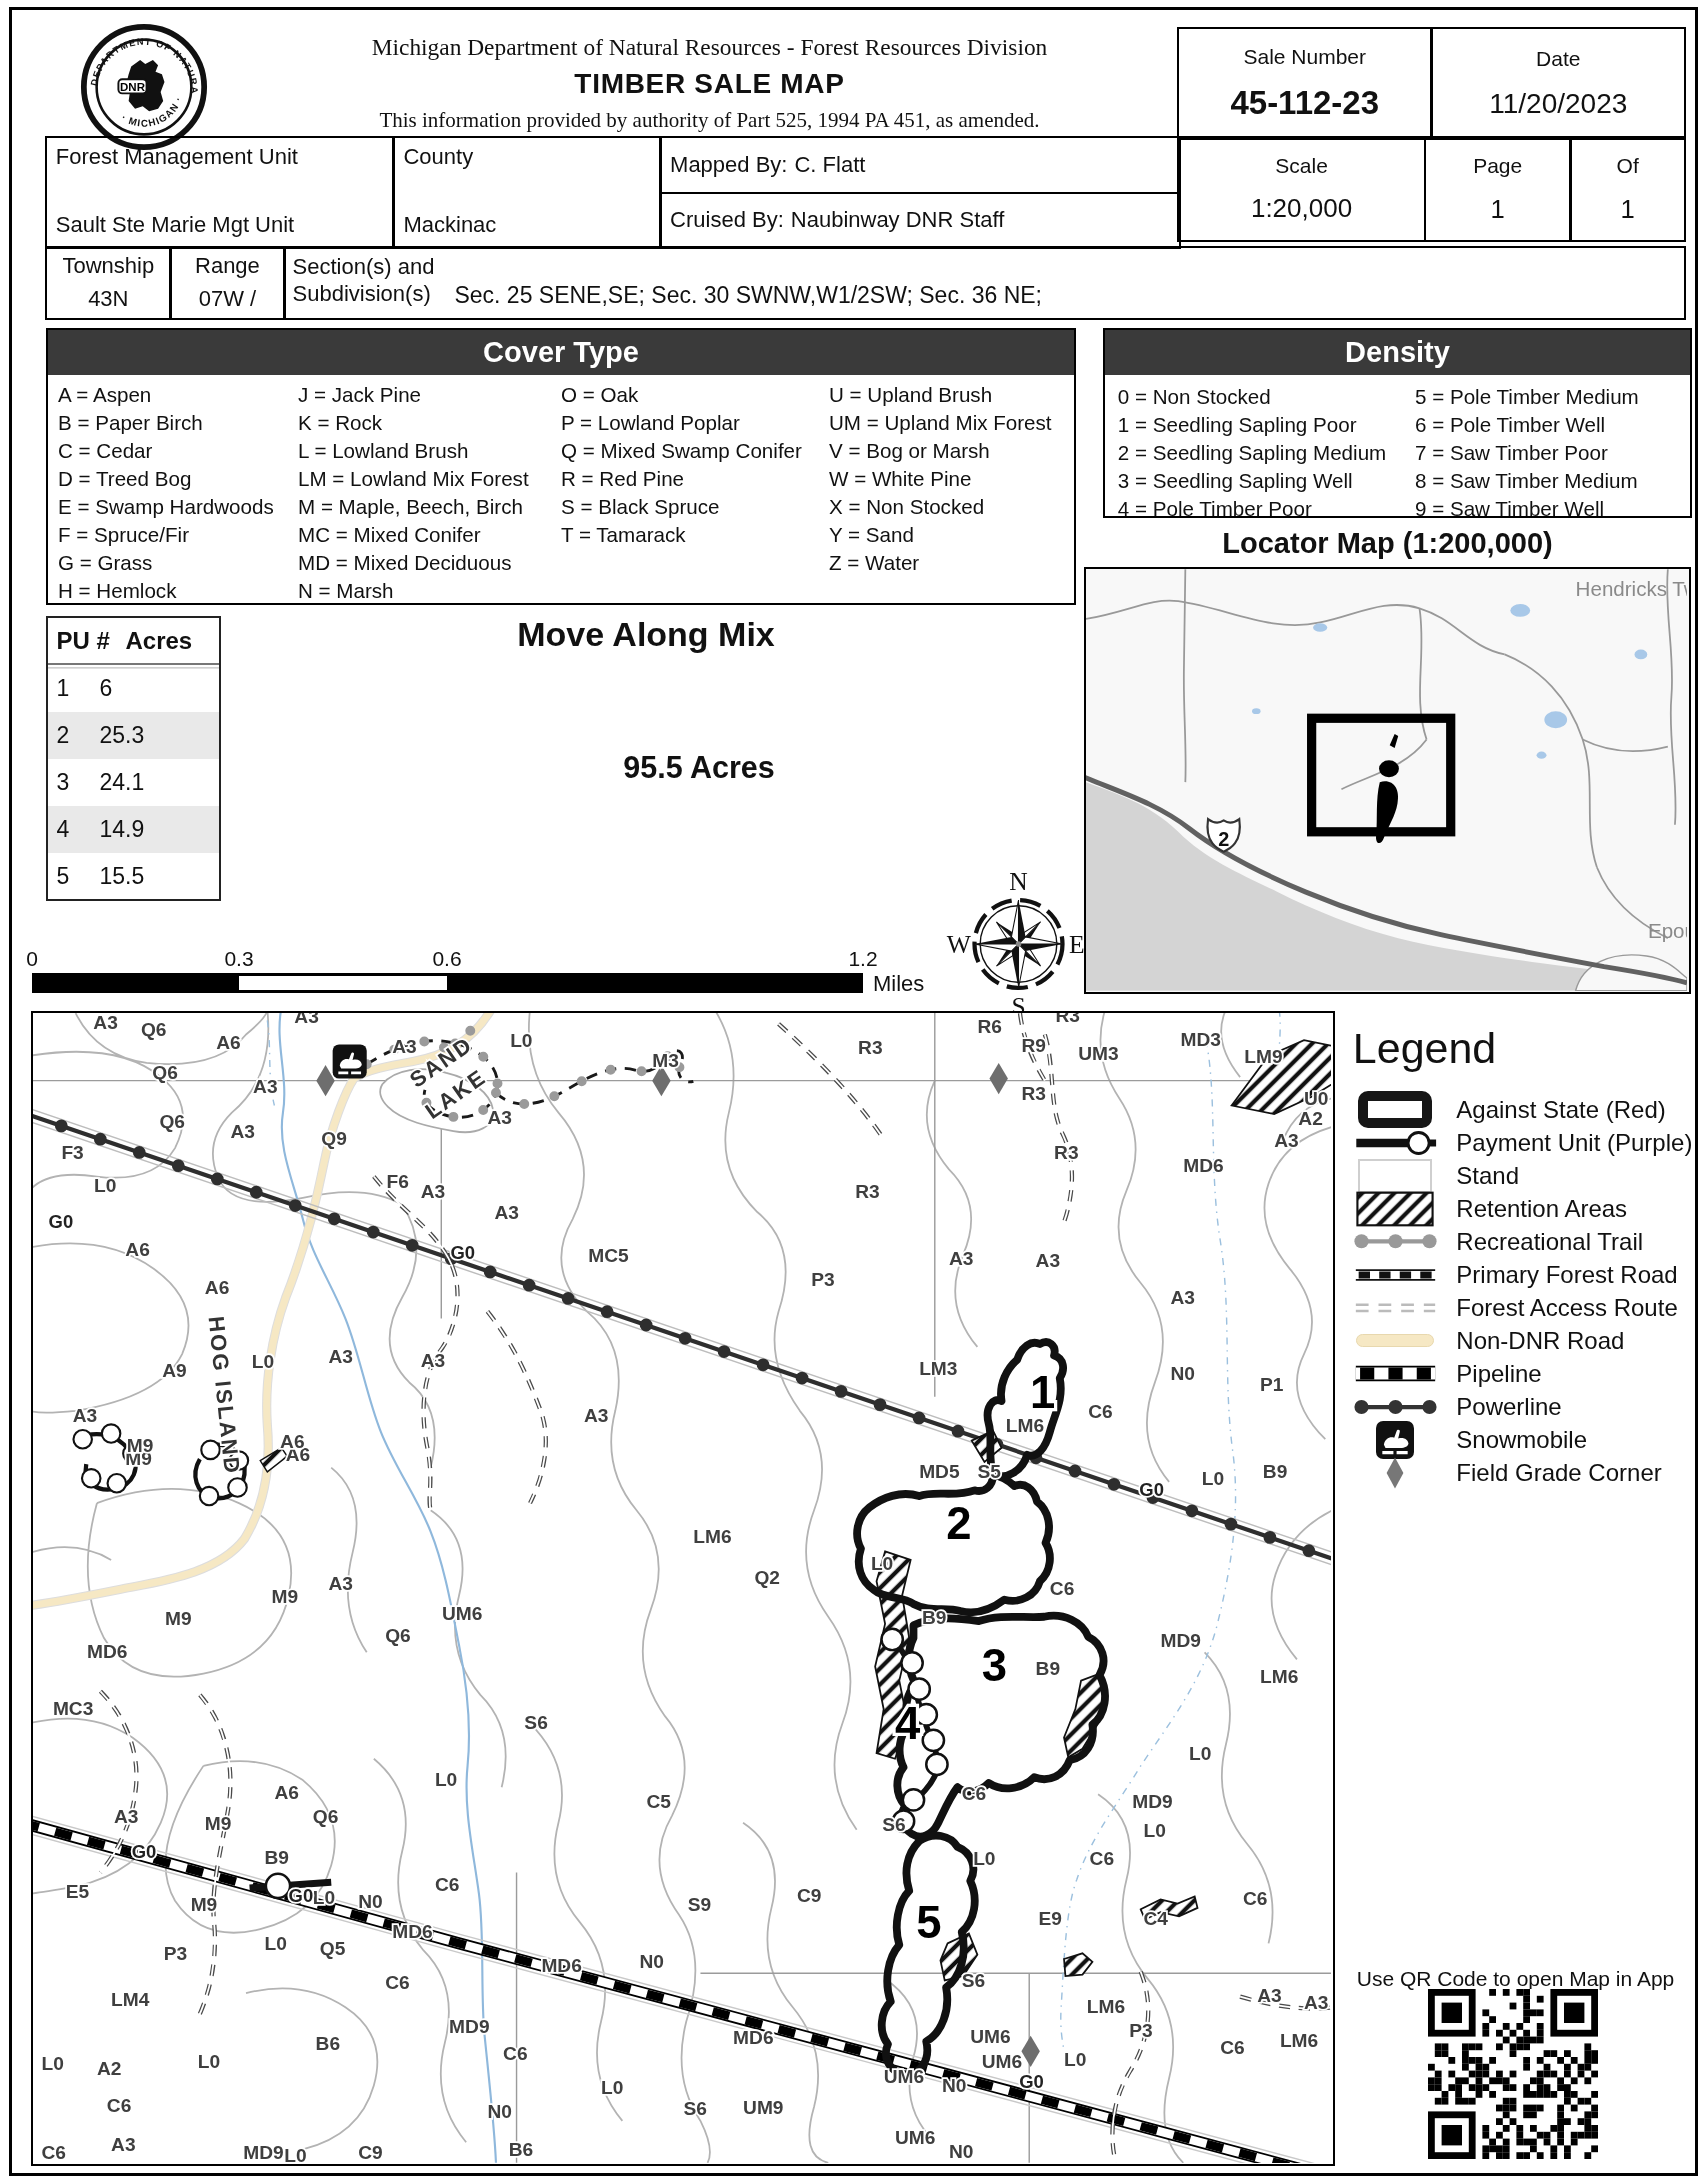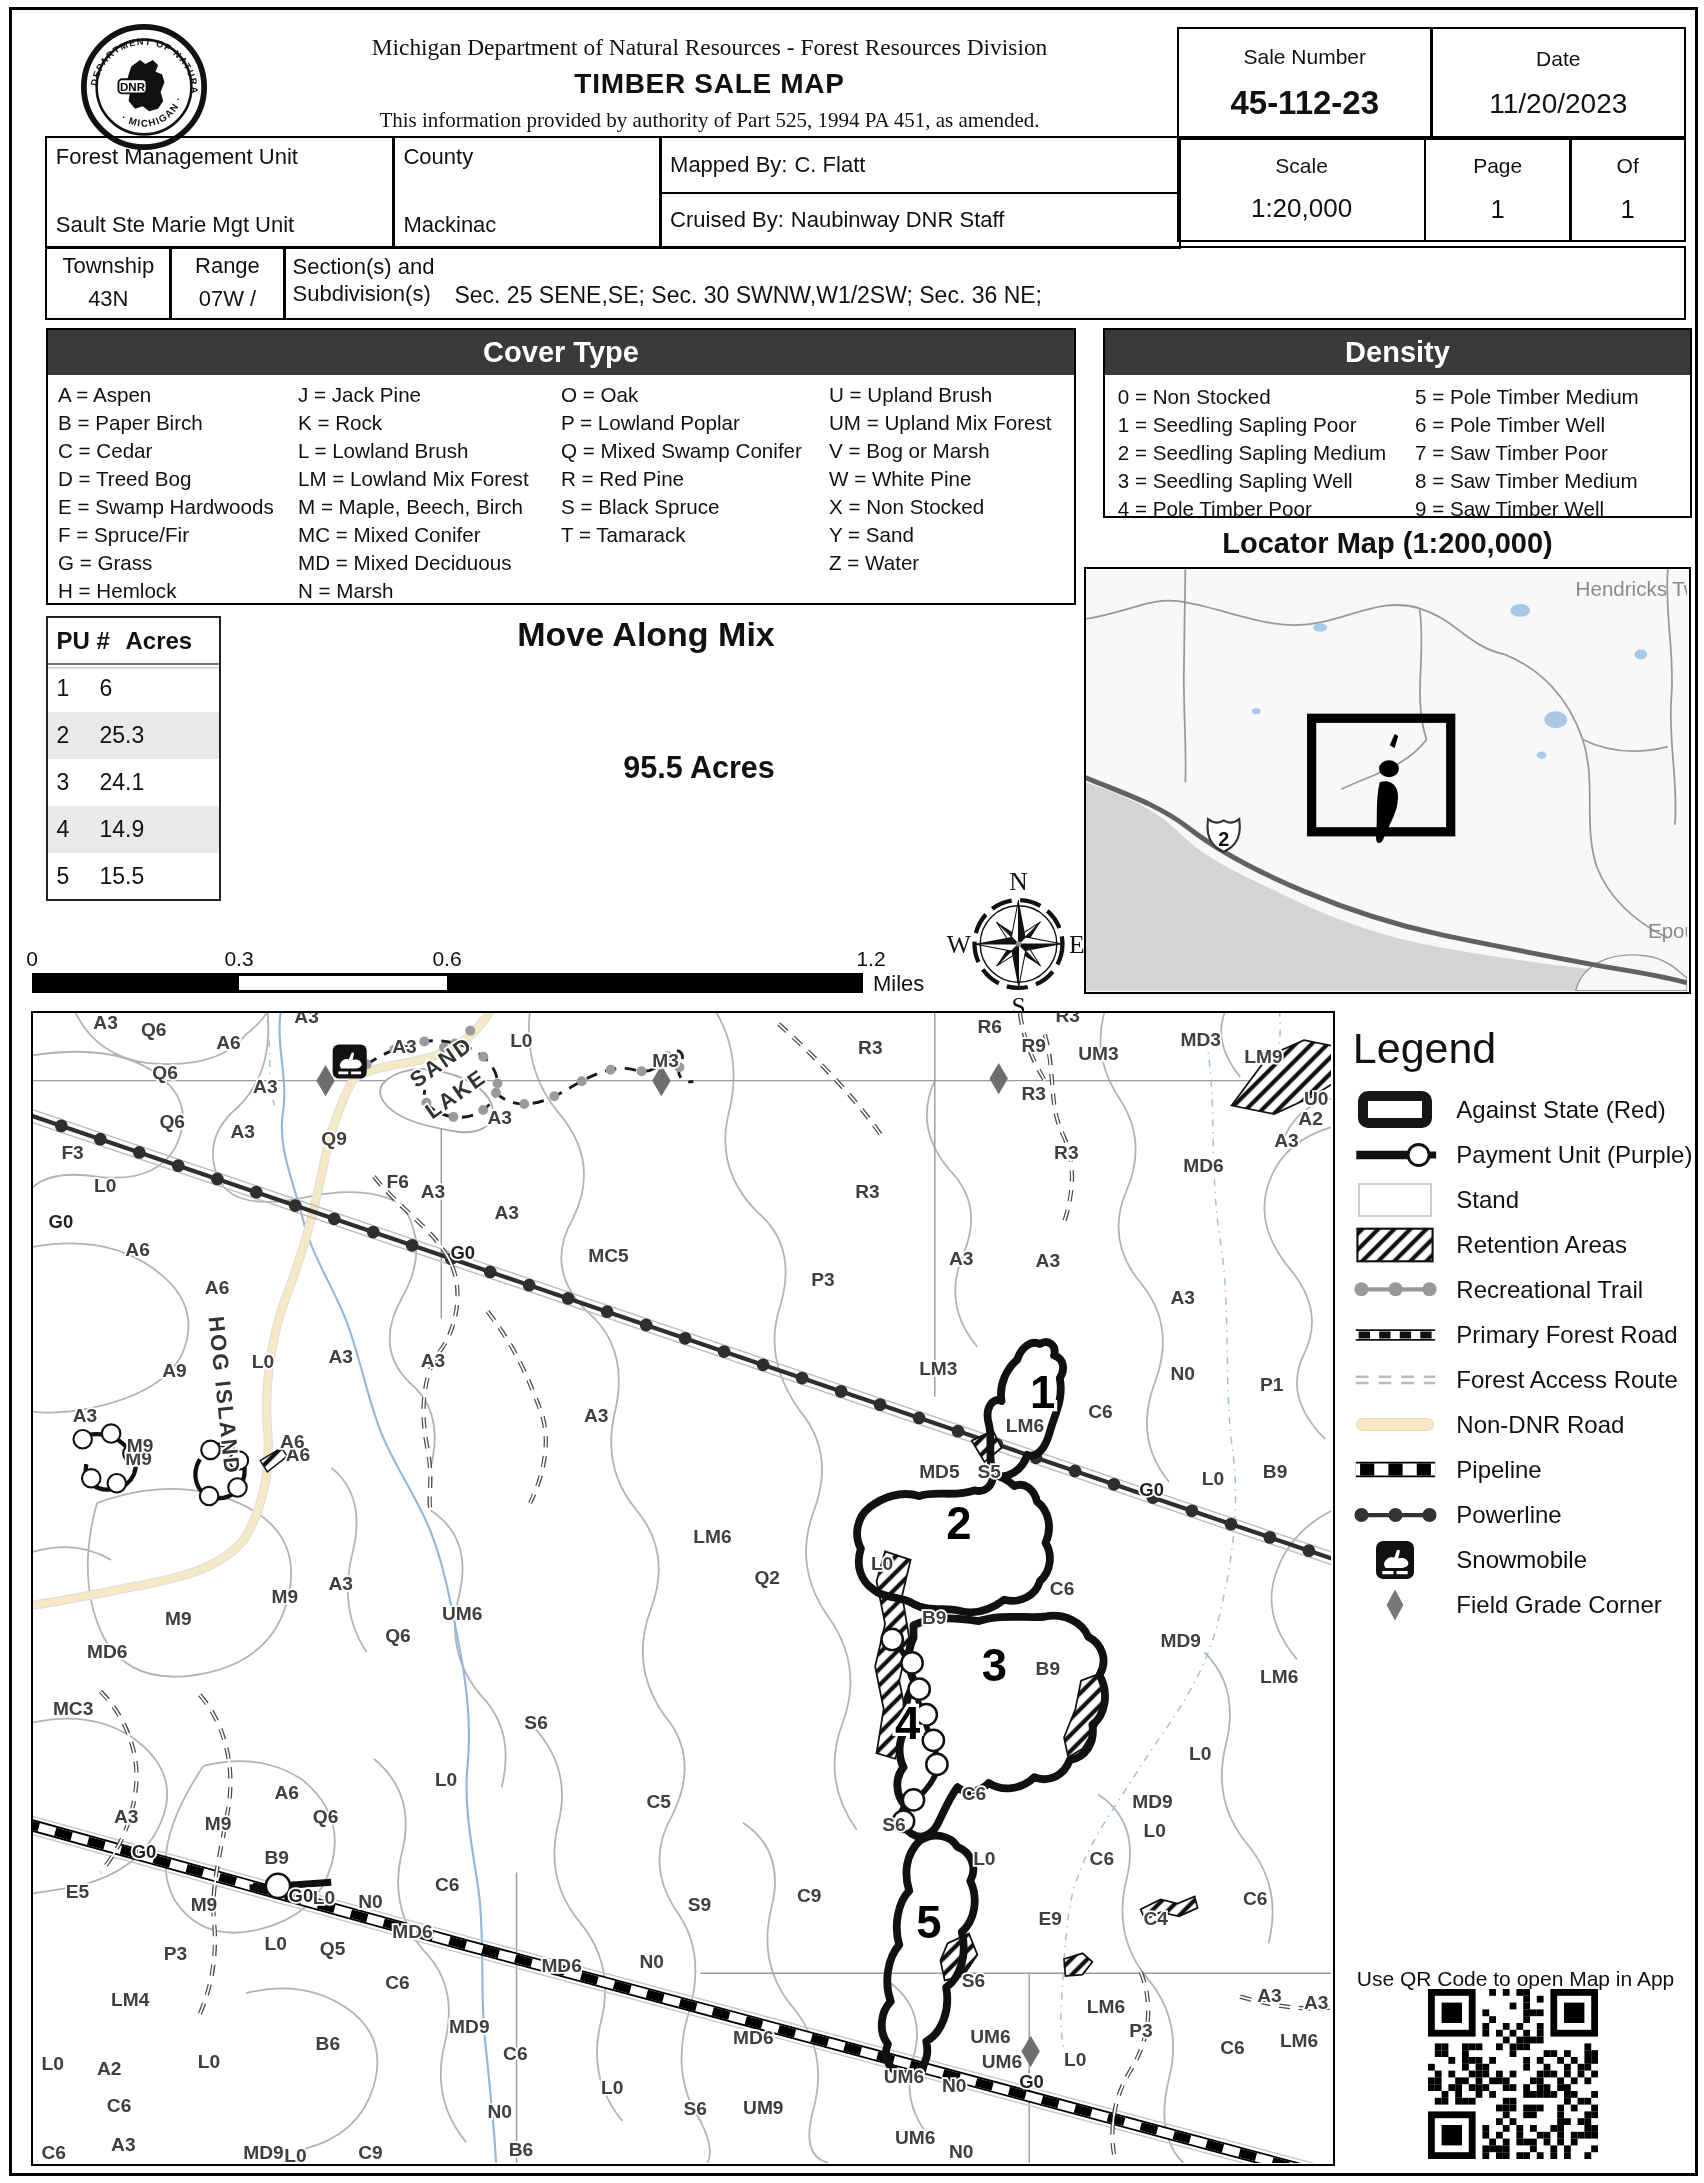--- a/index.html
+++ b/index.html
@@ -68,21 +68,21 @@
 
   .ticks span{position:absolute;font-size:21px;transform:translateX(-50%);}
   .milestxt{position:absolute;font-size:22px;}
   .sbar{left:32px;top:973px;width:831px;height:20px;background:#000;}
   .sbar .white{position:absolute;left:207px;top:2.8px;width:208px;height:14px;background:#fff;}
 
   .mapbox{left:30.5px;top:1011px;width:1304px;height:1155px;border:2.8px solid #000;box-sizing:border-box;background:#fff;overflow:hidden;}
 
   .legendpanel{left:1340px;top:1011px;width:351px;height:1155px;background:#fff;}
   .legtitle{position:absolute;left:12.8px;top:12.8px;font-size:43px;}
-  .legitems{position:absolute;left:12.8px;top:82px;display:flex;flex-direction:column;gap:12px;}
+  .legitems{position:absolute;left:12.8px;top:82px;display:flex;flex-direction:column;}
   .legrow{display:flex;align-items:center;gap:18.5px;height:33px;}
   .legsym{width:85px;display:flex;justify-content:center;align-items:center;}
   .leglab{font-size:24px;white-space:nowrap;}
   .qrcap{position:absolute;left:0px;top:956px;width:351px;font-size:21px;text-align:center;}
   .qr{position:absolute;left:88px;top:978px;}
 
   
   .mlabel{font:700 27px "Liberation Sans",sans-serif;fill:var(--map_label);stroke:#fff;stroke-width:5px;paint-order:stroke;}
   .mline{font:700 26px "Liberation Sans",sans-serif;fill:#222;stroke:#fff;stroke-width:5px;paint-order:stroke;}
   .munit{font:700 64px "Liberation Sans",sans-serif;fill:#000;stroke:#fff;stroke-width:9px;paint-order:stroke;}
@@ -306,21 +306,21 @@
       <text x="194" y="390" text-anchor="middle" class="shield2">2</text>
       <text x="690" y="38" class="loctext">Hendricks Tw</text>
       <text x="792" y="520" class="loctext">Epoufe</text>
     </svg>
   </div>
 
   <div class="ticks">
     <span style="left:32px;top:947px;">0</span>
     <span style="left:239px;top:947px;">0.3</span>
     <span style="left:447px;top:947px;">0.6</span>
-    <span style="left:863px;top:947px;margin-left:8px;">1.2</span>
+    <span style="left:863px;top:947px;">1.2</span>
   </div>
   <div class="abs sbar">
       <div class="white"></div>
     </div>
   <span class="milestxt" style="left:873px;top:971px;">Miles</span>
 
   <svg class="abs" style="left:944px;top:868px;" width="149" height="152" viewBox="-105 -107 210 214">
     <circle r="62" fill="none" stroke="#111" stroke-width="6" stroke-dasharray="30 12"></circle>
     <circle r="54" fill="none" stroke="#111" stroke-width="2"></circle>
     <g>

